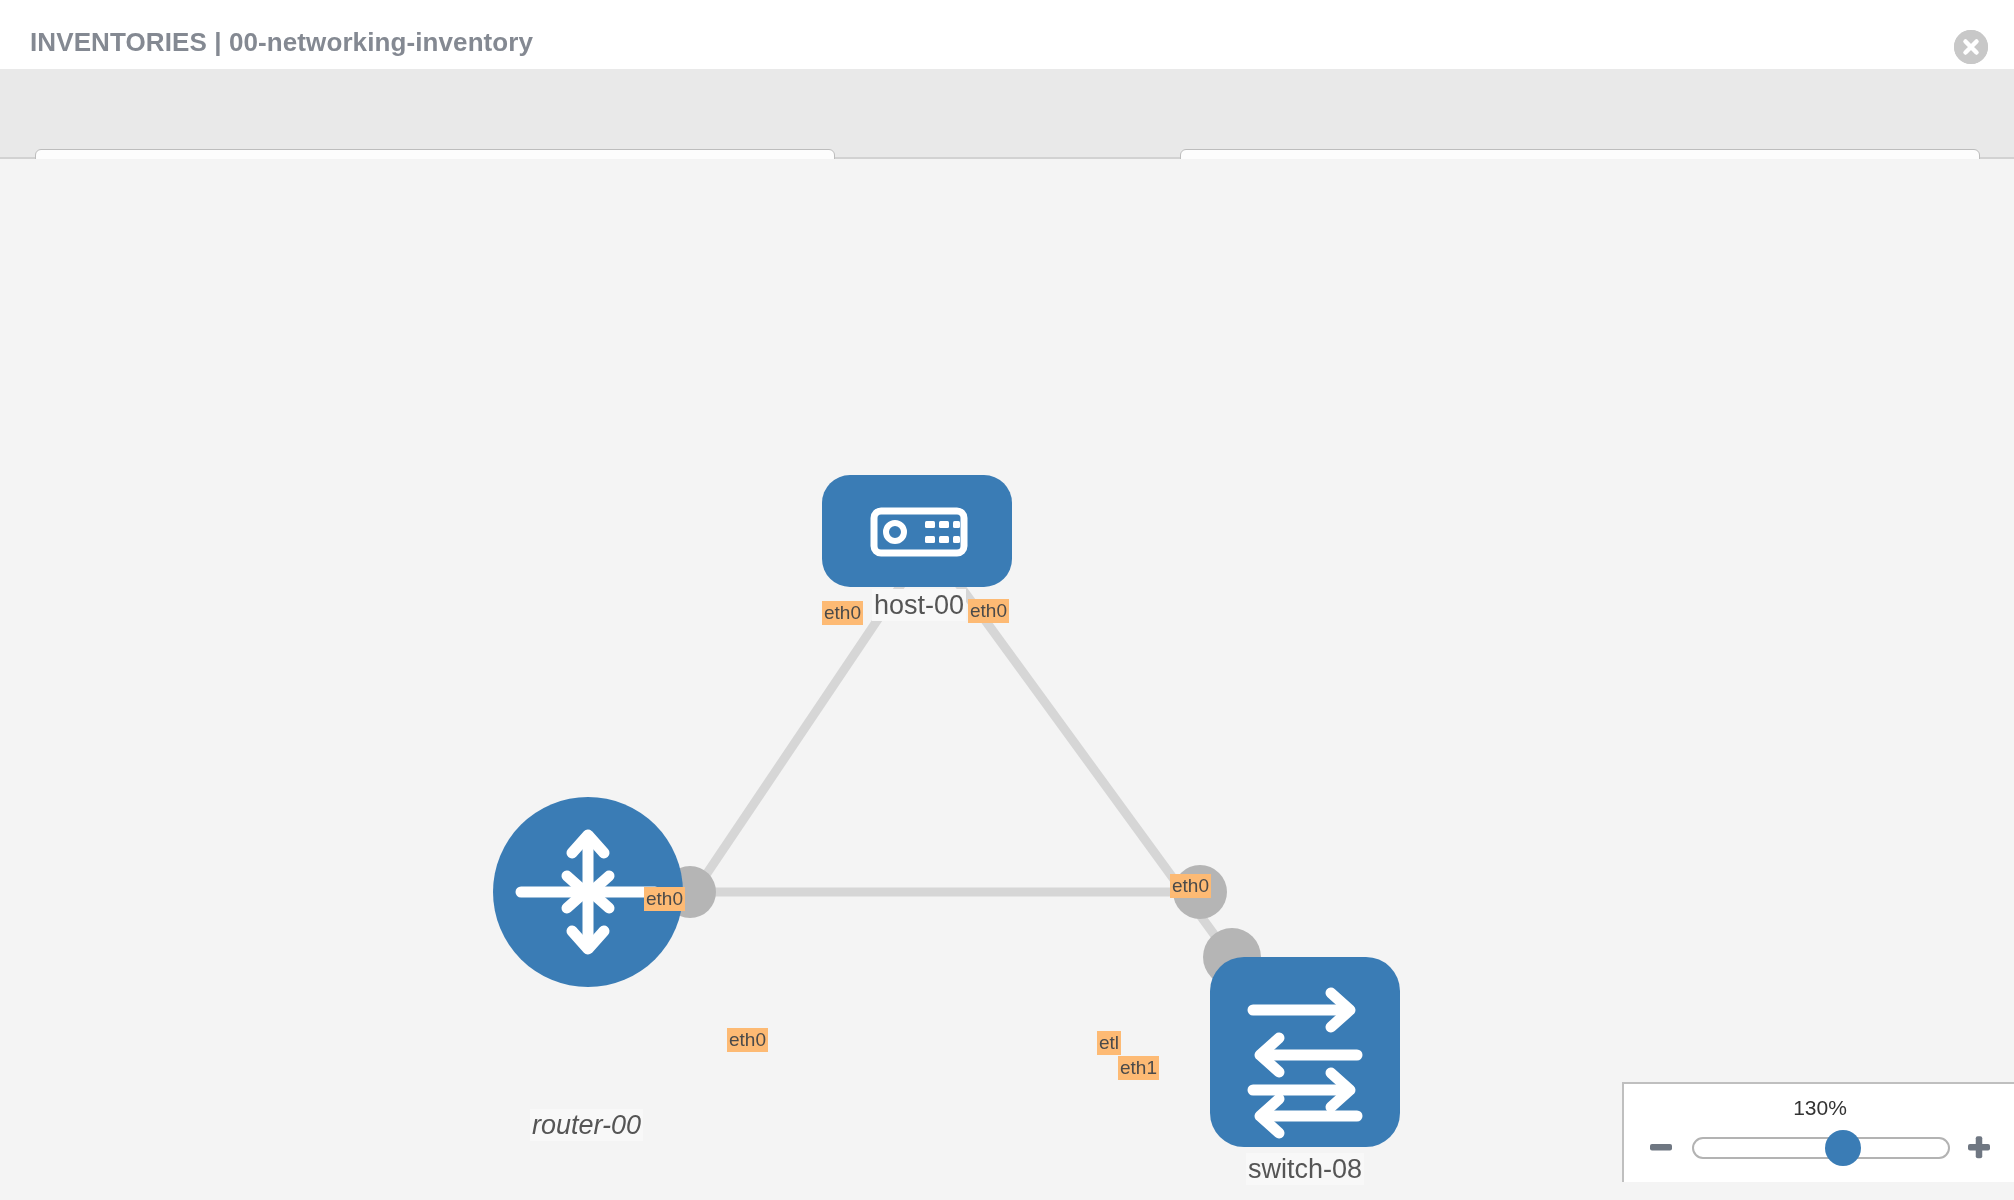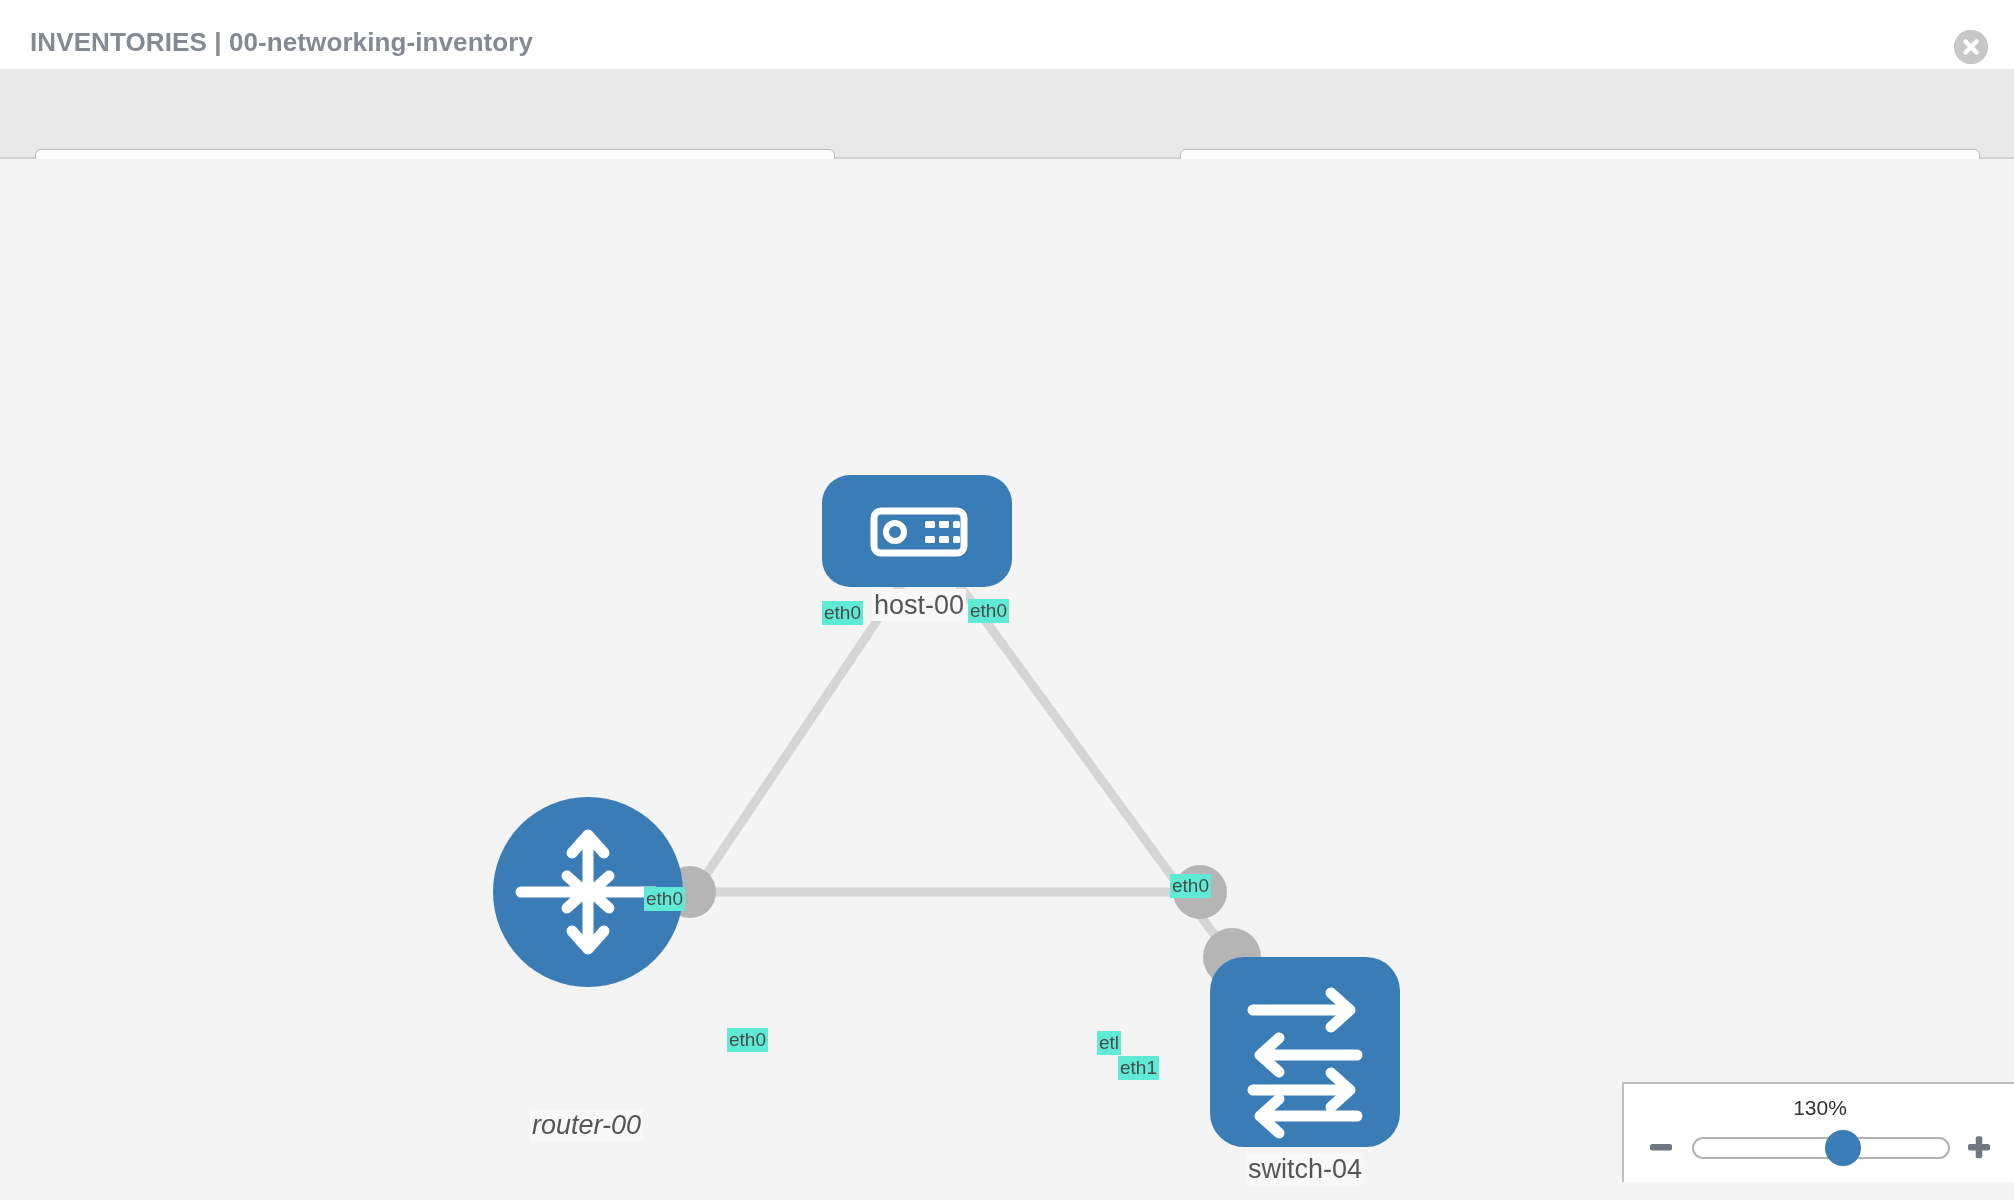--- a/index.html
+++ b/index.html
@@ -88,21 +88,21 @@
     color: #555555;
     background: #f8f8f8;
     white-space: nowrap;
     padding: 0 2px;
     line-height: 32px;
   }
   .if-label {
     position: absolute;
     font-size: 19px;
     color: #4a4a4a;
-    background: #5eead4;
+    background: #fdba74;
     white-space: nowrap;
     padding: 0 2px;
     line-height: 24px;
   }
 
   
   .zoom-widget {
     position: absolute;
     left: 1622px; top: 1082px;
     width: 392px; height: 100px;
@@ -267,21 +267,21 @@
     <div class="if-label" style="left:822px; top:442px;">eth0</div>
     <div class="if-label" style="left:968px; top:440px;">eth0</div>
     <div class="if-label" style="left:644px; top:728px;">eth0</div>
     <div class="if-label" style="left:1170px; top:715px;">eth0</div>
     <div class="if-label" style="left:727px; top:869px;">eth0</div>
     <div class="if-label" style="left:1097px; top:872px;text-align:right;">etl</div>
     <div class="if-label" style="left:1118px; top:869px;margin-top:28px;">eth1</div>
 
     <div class="node-label" style="left:872px; top:430px;">host-00</div>
     <div class="node-label" style="left:530px; top:950px;font-style:italic;">router-00</div>
-    <div class="node-label" style="left:1246px; top:994px;">switch-04</div>
+    <div class="node-label" style="left:1246px; top:994px;">switch-08</div>
 
   </div>
 
   <div class="zoom-widget">
     <div class="zoom-level">130%</div>
 
     <div class="zoom-minus">
       <svg viewBox="0 0 30 30">
         <rect x="4" y="12" width="22" height="6.5" rx="2" fill="#6f7782"></rect>
       </svg>

